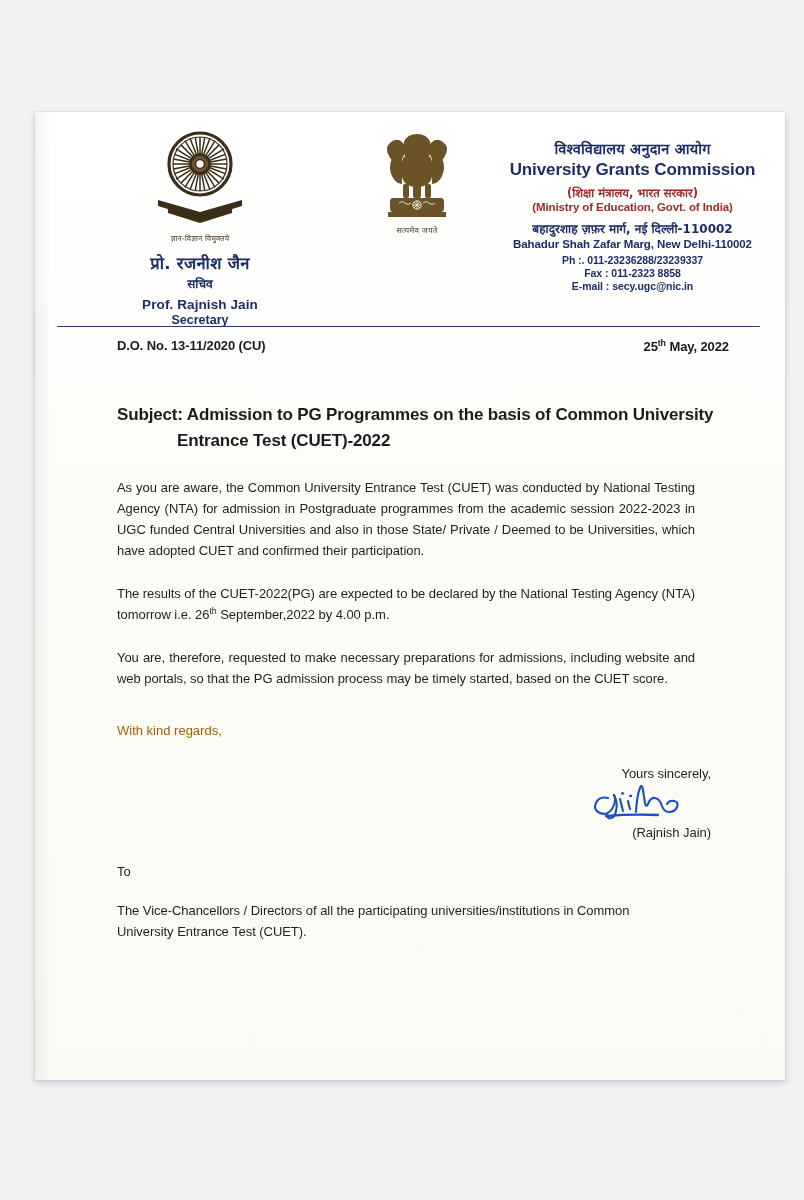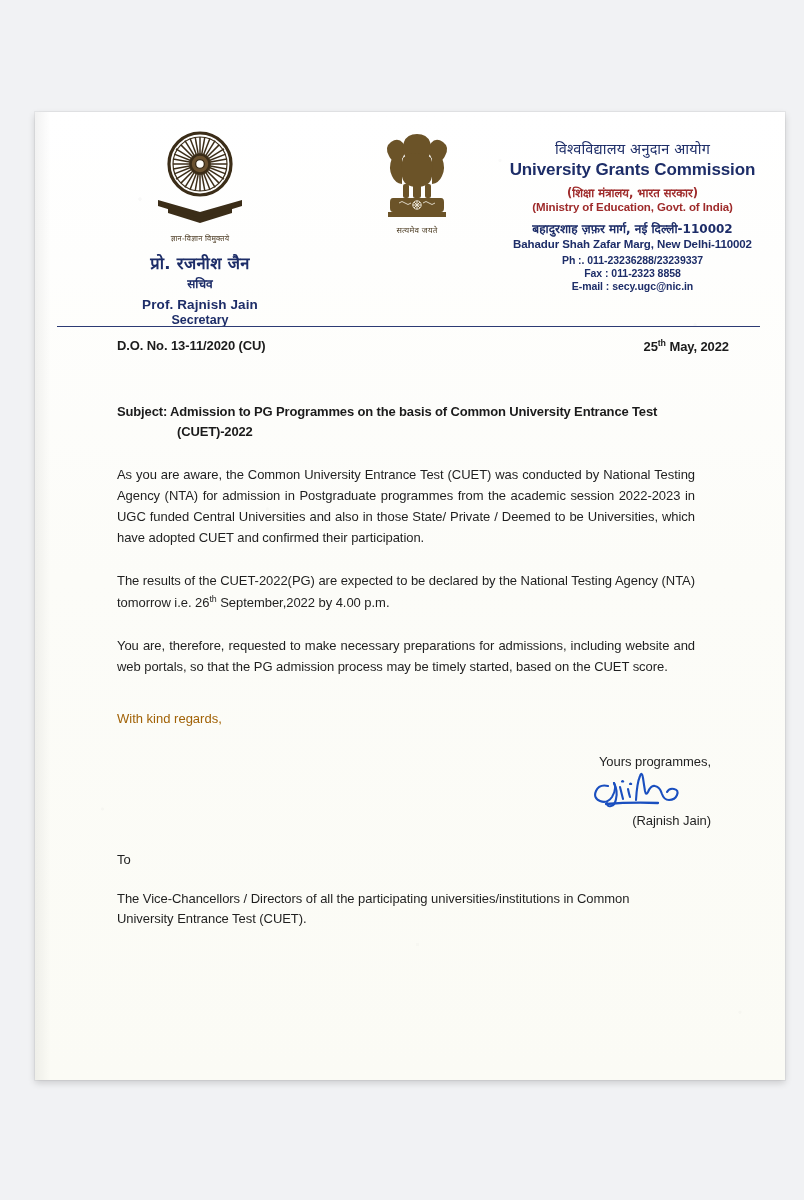--- a/index.html
+++ b/index.html
@@ -127,21 +127,21 @@
   .lh-right {
     position: absolute;
     left: 455px; top: 26px;
     width: 285px;
     text-align: center;
     color: #1d2d68;
   }
   .org-hi {
     font-family: "DejaVu Sans", sans-serif;
     font-size: 14.5px;
-    font-weight: 400;
+    font-weight: 700;
     letter-spacing: .2px;
   }
   .org-en {
     font-size: 17px;
     font-weight: 700;
     letter-spacing: -.1px;
     margin-top: 2px;
   }
   .ministry-hi {
     font-family: "DejaVu Sans", sans-serif;
@@ -205,21 +205,21 @@
   }
   .letter-date {
     position: absolute; right: 0; top: 0;
     font-size: 13px; font-weight: 700; color: #1b1b1b;
     letter-spacing: -.1px;
   }
   .letter-date sup, .sup { font-size: .68em; vertical-align: super; }
 
   .subject {
     margin: 42px 70px 0 82px;
-    font-size: 13px;
+    font-size: 17px;
     font-weight: 700;
     color: #1b1b1b;
     line-height: 1.55;
     padding-left: 60px;
     text-indent: -60px;
     letter-spacing: -.15px;
   }
 
   .salutation {
     margin: 47px 0 0 82px;
@@ -411,21 +411,21 @@
 
         <div class="para">As you are aware, the Common University Entrance Test (CUET) was conducted by National Testing Agency (NTA) for admission in Postgraduate programmes from the academic session 2022-2023 in UGC funded Central Universities and also in those State/ Private / Deemed to be Universities, which have adopted CUET and confirmed their participation.</div>
 
         <div class="para"><span>The results of the CUET-2022(PG) are expected to be declared by the National Testing Agency (NTA) tomorrow i.e. 26</span><sup class="sup">th</sup><span> September,2022 by 4.00 p.m.</span></div>
 
         <div class="para">You are, therefore, requested to make necessary preparations for admissions, including website and web portals, so that the PG admission process may be timely started, based on the CUET score.</div>
 
         <div class="regards">With kind regards,</div>
 
         <div class="signoff">
-          <div class="yours">Yours programmes,</div>
+          <div class="yours">Yours sincerely,</div>
           <div class="signature-wrap">
             <svg class="signature" viewBox="0 0 105 44">
               <g fill="none" stroke="#1a4fbf" stroke-width="2.1" stroke-linecap="round" stroke-linejoin="round">
                 <path d="M16 17 q-9 -2 -12 5 q-3 7 4 10 q7 3 12 -4 q5 -8 2 -14"></path>
                 <path d="M22 14 q4 8 2 16 q-1 6 -5 7 q-4 1 -4 -3"></path>
                 <path d="M28 18 q2 8 3 12"></path>
                 <path d="M30 12.5 q0.6 -0.6 1.2 0"></path>
                 <path d="M36 20 q1 5 2 8"></path>
                 <path d="M38 15 q0.6 -0.6 1.2 0"></path>
                 <path d="M44 31 q1 -17 4 -24 q2 -5 3 2 q1 7 2 13 q1 5 3 1 q3 -7 7 -6 q5 1 7 8 q2 6 7 6 q6 0 8 -5 q2 -5 -3 -6 q-5 -1 -7 3"></path>

